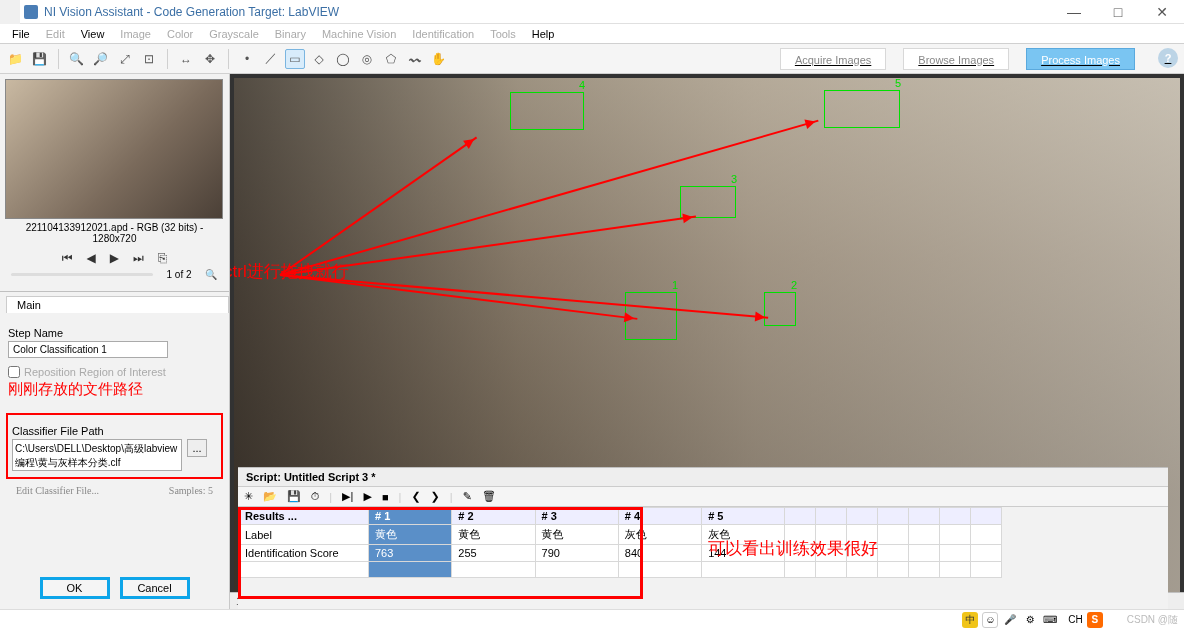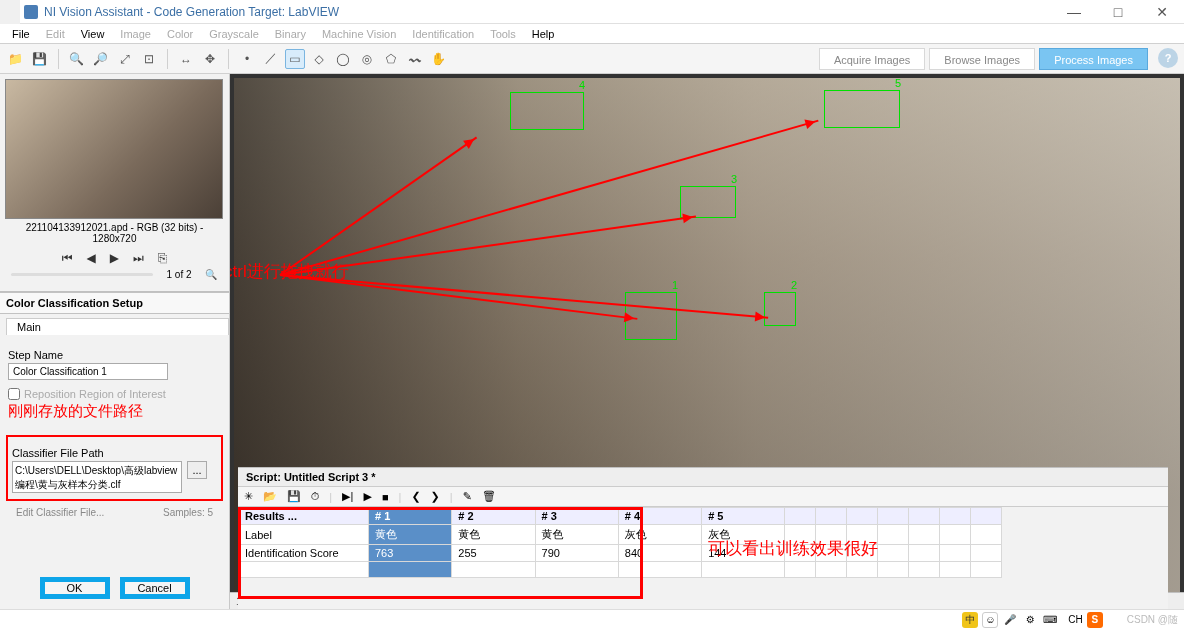--- a/index.html
+++ b/index.html
@@ -15,21 +15,21 @@
 
 .menubar { background:#fff; height:20px; display:flex; align-items:center; padding-left:4px; border-bottom:1px solid #d0d0d0;}
 .menubar .mitem { padding:0 8px; color:#aaa; font-size:11px; }
 .menubar .mitem.active { color:#000; }
 
 
 .toolbar { background:#f5f5f5; height:30px; border-bottom:1px solid #d0d0d0; display:flex; align-items:center; padding:0 6px; gap:4px; }
 .tbtn { width:20px; height:20px; border:1px solid transparent; display:flex; align-items:center; justify-content:center; color:#555; font-size:12px; border-radius:2px;}
 .tsep { width:1px; height:20px; background:#d0d0d0; margin:0 4px;}
 .tbtn.sel { background:#d8ecfb; border-color:#7ab5e0;}
-.right-actions { margin-left:auto; display:flex; gap:4px;}
+.right-actions { margin-left:auto; display:flex; gap:17px;text-decoration:underline;}
 .ract { height:22px; padding:0 14px; line-height:22px; background:#fff; border:1px solid #d8d8d8; color:#888; font-size:11px;}
 .ract.primary { background:#7ac5f2; color:#fff; border-color:#5aa9dd;}
 .helpc { width:20px; height:20px; border-radius:10px; background:#bcd4e6; color:#fff; text-align:center; line-height:20px; margin-left:6px; font-weight:bold;}
 
 
 .main { display:flex; height: calc(100% - 74px - 20px); }
 
 
 .left { width:230px; background:#f2f2f2; border-right:1px solid #c8c8c8; display:flex; flex-direction:column; overflow:hidden; }
 .thumb-wrap { padding:5px; border-bottom:1px solid #c0c0c0; }
@@ -45,23 +45,23 @@
 .form-area { padding:8px 8px; }
 .form-label { font-size:11px; margin-top:6px; margin-bottom:2px; display:block;}
 .form-input { width:160px; padding:2px 4px; border:1px solid #aaa; font-size:10px; background:#fff;}
 .chk { margin-top:8px; display:flex; align-items:center; gap:4px; color:#aaa;}
 .chk input { width:12px; height:12px;}
 .red-anno { color:#ff0000; font-size:15px; font-weight:500; }
 
 .red-box { border:2px solid #ff0000; margin:6px; padding:4px;}
 .path-input { width:170px; height:32px; border:1px solid #aaa; font-size:10px; padding:2px; resize:none; font-family:inherit;}
 .browse { display:inline-block; width:20px; height:18px; border:1px solid #aaa; background:#eee; text-align:center; vertical-align:top; margin-left:2px; line-height:16px;}
-.greytxt { color:#888; font-size:10px; padding:0 8px;}
+.greytxt { color:#888; font-size:10px; padding:0 8px;font-family:Liberation Serif, serif;}
 .btn-row { display:flex; gap:10px; justify-content:center; padding:10px 0;}
-.dlg-btn { width:70px; height:22px; border:5px solid #0ea5e9; background:#f5f5f5; font-size:11px;}
+.dlg-btn { width:70px; height:22px; border:3px solid #0ea5e9; background:#f5f5f5; font-size:11px;}
 
 
 .imgview { flex:1; background:#323232; position:relative; overflow:hidden;}
 .camerabg { position:absolute; inset:4px; background:
   linear-gradient(90deg, rgba(40,35,30,.7) 0%, rgba(120,110,95,.4) 30%, rgba(180,170,155,.5) 55%, rgba(210,205,195,.6) 100%),
   linear-gradient(180deg,#b5a996 0%, #8c7d6b 35%, #5d5143 80%);}
 .statusline { position:absolute; bottom:0; left:0; right:0; background:#eee; border-top:1px solid #c0c0c0; padding:2px 6px; font-size:11px; color:#444;}
 .roi { position:absolute; border:1px solid #00e000; }
 .roi .num { position:absolute; top:-14px; right:-2px; color:#00e000; font-size:11px;}
 .arrow { position:absolute; height:2px; background:#ff0000; transform-origin:left center;}
@@ -151,21 +151,20 @@
         <span>⏭</span>
         <span>⎘</span>
       </div>
       <div class="slider-row">
         <div class="slider"></div>
         <span>1 of 2</span>
         <span>🔍</span>
       </div>
     </div>
 
-    <div class="section-head">Color Classification Setup</div>
     <div class="tab-main">Main</div>
 
     <div class="form-area">
       <label class="form-label">Step Name</label>
       <input class="form-input" value="Color Classification 1" style="">
       <div class="chk">
         <input type="checkbox" style="">
         <span>Reposition Region of Interest</span>
       </div>
       <div class="red-anno" style="margin-top:2px">刚刚存放的文件路径</div>

